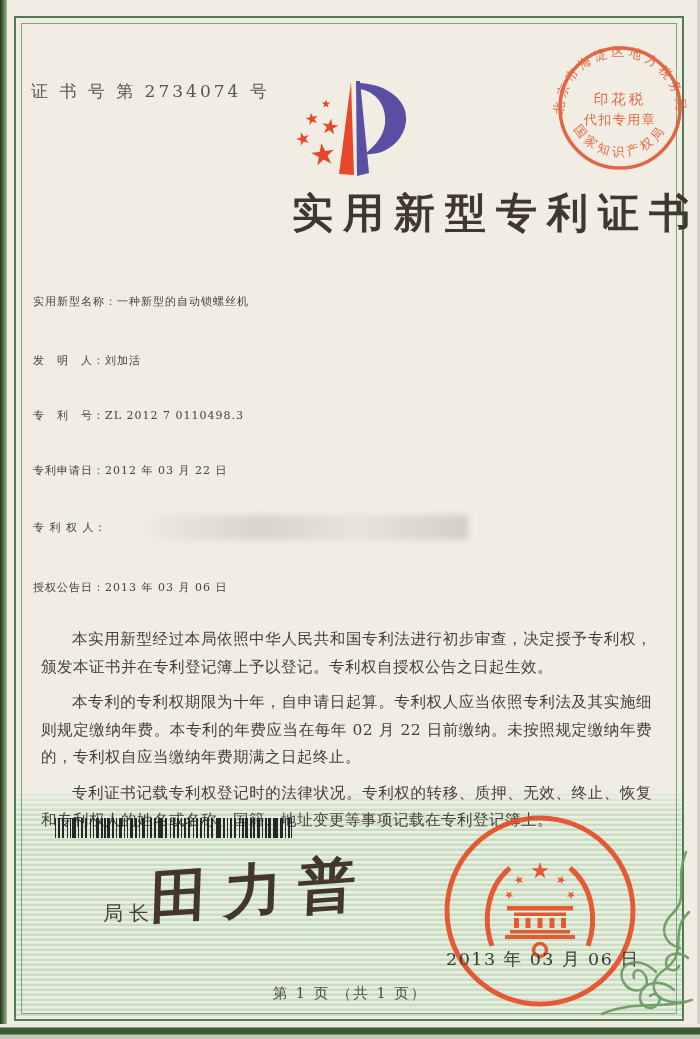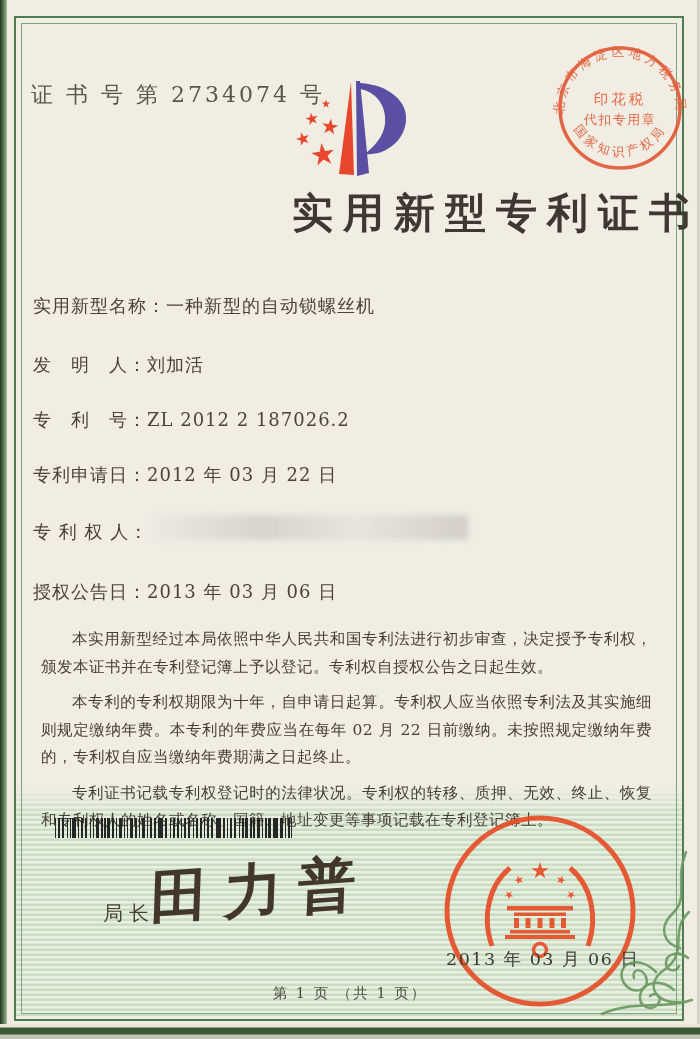--- a/index.html
+++ b/index.html
@@ -19,25 +19,25 @@
     background-color:#dbe8d3;
     background-image:repeating-linear-gradient(180deg,rgba(255,255,255,.35) 0 2px,rgba(140,175,130,.22) 3px 5px);}
   .green-fade{position:absolute;left:16px;right:18px;top:786px;height:30px;
     background:linear-gradient(180deg,#f1ede3,rgba(241,237,227,0));}
   
   .frame-outer{position:absolute;left:14px;top:16px;right:16px;bottom:18px;
     border:2px solid #4f7d53;pointer-events:none;}
   .frame-inner{position:absolute;left:21px;top:23px;right:23px;bottom:25px;
     border:1px solid #7ca57d;pointer-events:none;}
 
-  .cert-no{position:absolute;left:31px;top:80px;font-size:22px;color:#5b564c;letter-spacing:3px;}
+  .cert-no{position:absolute;left:31px;top:80px;font-size:17px;color:#5b564c;letter-spacing:3px;}
   .title{position:absolute;left:0;top:186px;width:100%;text-align:right;
     font-size:41px;font-weight:600;letter-spacing:10px;color:#3f3831;}
 
-  .row{position:absolute;left:33px;font-size:18px;color:#4b4339;letter-spacing:1px;white-space:nowrap;}
+  .row{position:absolute;left:33px;font-size:11px;color:#4b4339;letter-spacing:1px;white-space:nowrap;}
   .row-name{top:294px}.row-inventor{top:353px}.row-patno{top:408px}
   .row-filing{top:463px}.row-patentee{top:520px}.row-grant{top:580px}
   .redaction{position:absolute;left:150px;top:515px;width:318px;height:25px;border-radius:3px;
     background:linear-gradient(90deg,rgba(236,233,226,.95),rgba(213,209,200,.9) 35%,rgba(231,227,219,.95) 65%,rgba(206,201,192,.85));
     filter:blur(3px);}
 
   .paras{position:absolute;left:33px;right:40px;top:618px;}
   .paras p{margin:8px;font-size:15.5px;line-height:27.5px;text-indent:2em;
     text-align:justify;color:#474037;letter-spacing:.5px;}
 
@@ -116,21 +116,21 @@
 
   <div class="title">实用新型专利证书</div>
 
   <div class="row row-name">
     <span>实用新型名称：</span><span>一种新型的自动锁螺丝机</span>
   </div>
   <div class="row row-inventor">
     <span>发　明　人：</span><span>刘加活</span>
   </div>
   <div class="row row-patno">
-    <span>专　利　号：</span><span>ZL 2012 2 187026.2</span>
+    <span>专　利　号：</span><span>ZL 2012 7 0110498.3</span>
   </div>
   <div class="row row-filing">
     <span>专利申请日：</span><span>2012 年 03 月 22 日</span>
   </div>
   <div class="row row-patentee">
     <span>专 利 权 人：</span><span></span>
   </div>
   <div class="redaction"></div>
   <div class="row row-grant">
     <span>授权公告日：</span><span>2013 年 03 月 06 日</span>

